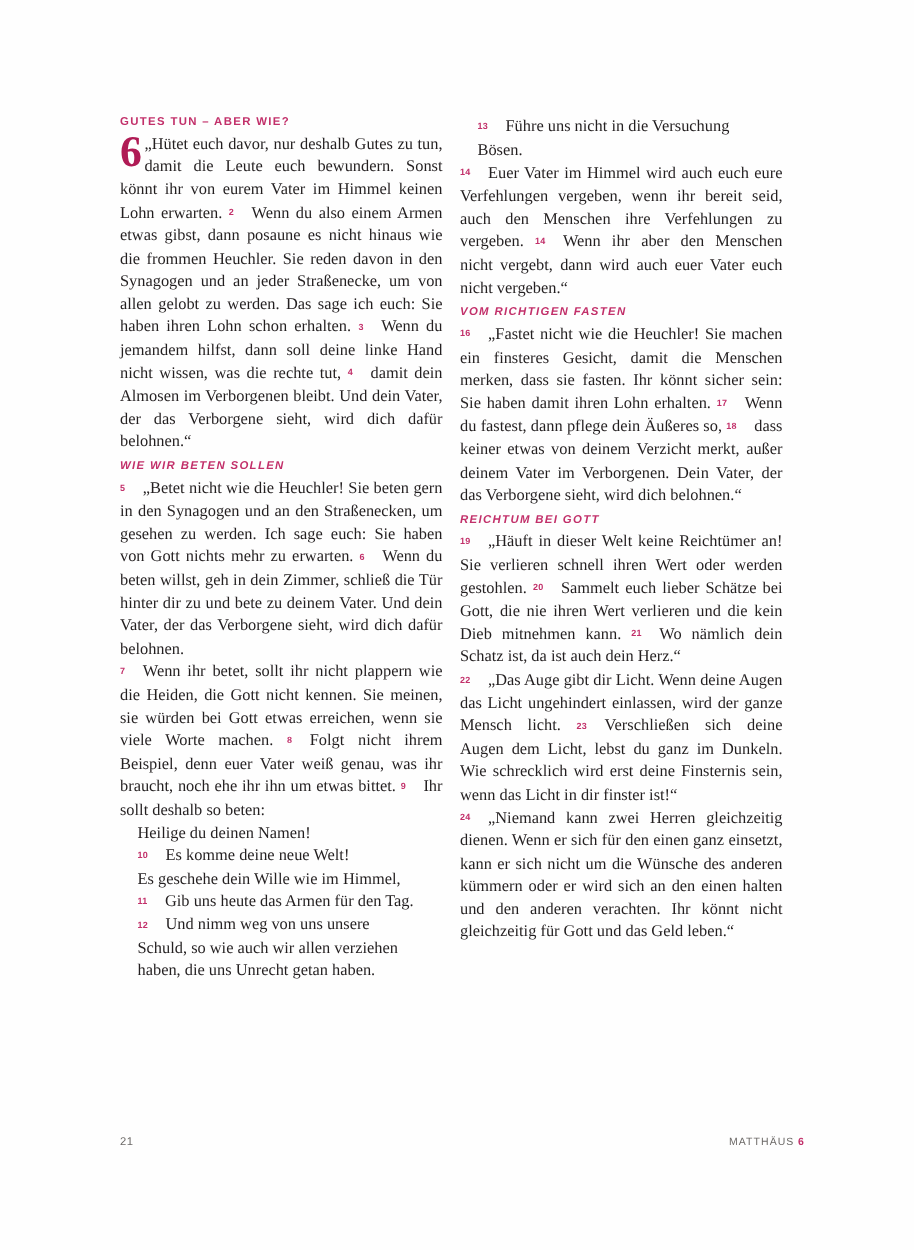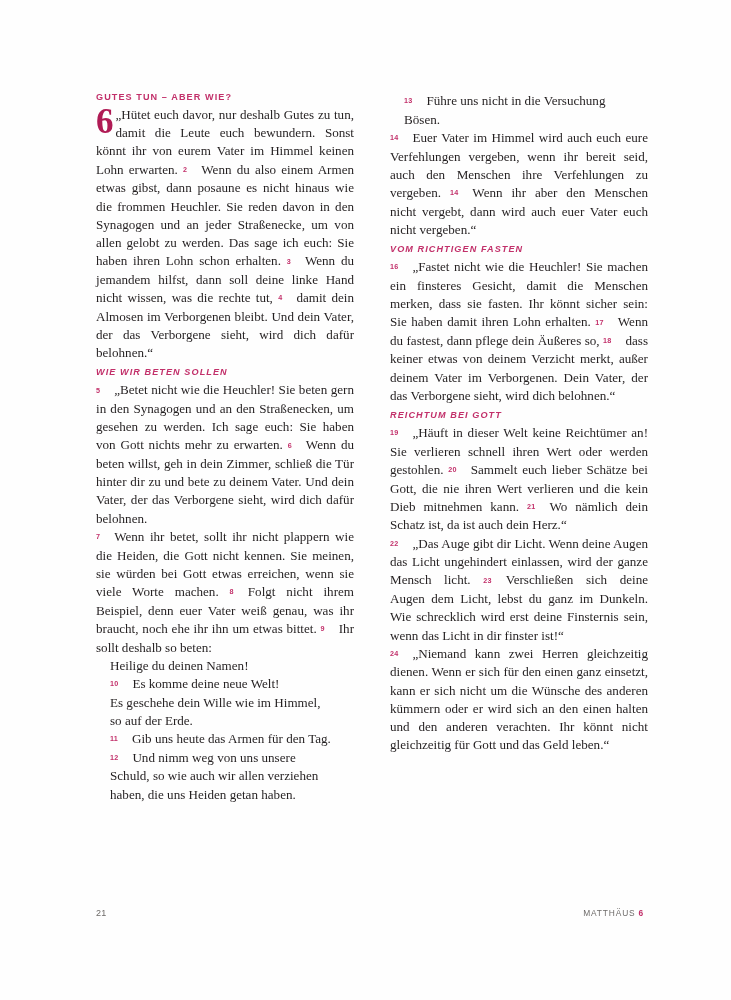--- a/index.html
+++ b/index.html
@@ -28,21 +28,21 @@
   .content {
     position: absolute;
     left: 96px;
     top: 92px;
     width: 548px;
     height: 770px;
   }
 
   .columns {
     display: flex;
-    gap: 36px;
+    gap: 14px;
     height: 100%;
   }
 
   .col {
     width: 258px;
     flex: 0 0 258px;
   }
 
   
   .sec-head {
@@ -162,25 +162,24 @@
           <span class="v">6</span><span>Wenn du beten willst, geh in dein Zimmer, schließ die Tür hinter dir zu und bete zu deinem Vater. Und dein Vater, der das Verborgene sieht, wird dich dafür belohnen.</span></p>
 
         <p class="body"><span class="v">7</span><span>Wenn ihr betet, sollt ihr nicht plappern wie die Heiden, die Gott nicht kennen. Sie meinen, sie würden bei Gott etwas erreichen, wenn sie viele Worte machen.</span>
           <span class="v">8</span><span>Folgt nicht ihrem Beispiel, denn euer Vater weiß genau, was ihr braucht, noch ehe ihr ihn um etwas bittet.</span>
           <span class="v">9</span><span>Ihr sollt deshalb so beten:</span></p>
 
         <div class="prayer">
           <span class="pline">Heilige du deinen Namen!</span>
           <span class="pline"><span class="v">10</span><span>Es komme deine neue Welt!</span></span>
           <span class="pline">Es geschehe dein Wille wie im Himmel,</span>
-          <span class="pline">so auf der Erde.</span>
           <span class="pline"><span class="v">11</span><span>Gib uns heute das Armen für den Tag.</span></span>
           <span class="pline"><span class="v">12</span><span>Und nimm weg von uns unsere</span></span>
           <span class="pline">Schuld, so wie auch wir allen verziehen</span>
-          <span class="pline">haben, die uns Heiden getan haben.</span>
+          <span class="pline">haben, die uns Unrecht getan haben.</span>
         </div>
 
       </div>
 
       <div class="col">
 
         <div class="prayer">
           <span class="pline"><span class="v">13</span><span>Führe uns nicht in die Versuchung</span></span>
           <span class="pline">Bösen.</span>
         </div>

